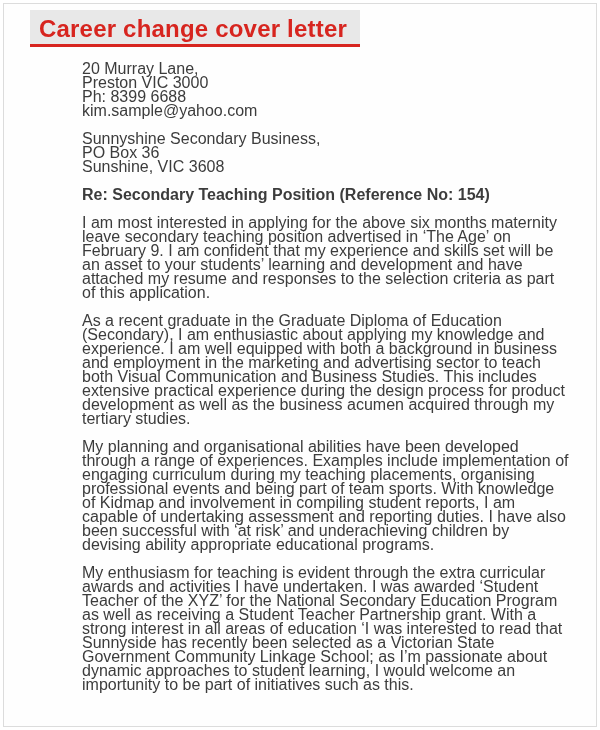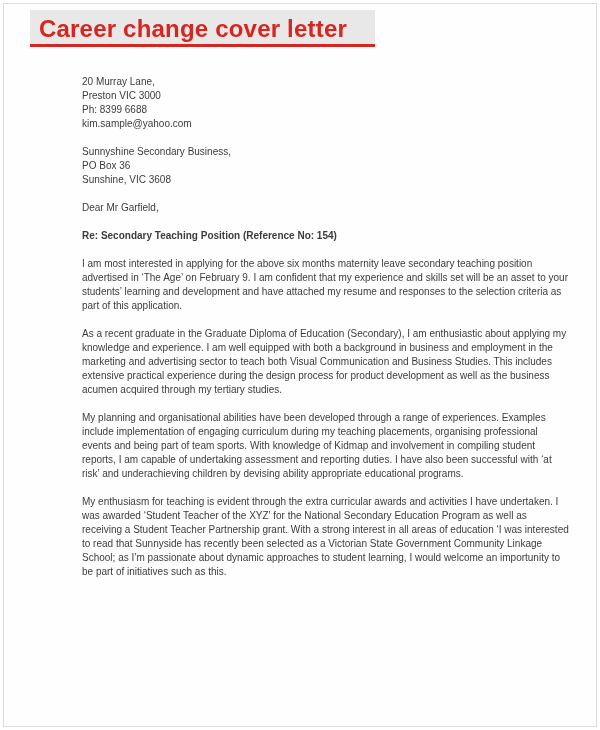--- a/index.html
+++ b/index.html
@@ -17,39 +17,39 @@
   }
   .page{
     position:absolute;
     left:3px;top:3px;right:3px;bottom:3px;
     border:1px solid #dcdcdc;
     background:#fefefe;
     overflow:hidden;
   }
   .title-block{
     display:inline-block;
-    margin:6px 0 16px 26px;
+    margin:6px 0 3px 26px;
     background:var(--title-bg);
     border-bottom:3px solid var(--accent);
-    padding:6px 28px 3px 9px;
+    padding:6px 13px 3px 9px;
   }
   .title-block h1{
     margin:0;
     font-family:"Liberation Sans", sans-serif;
     font-weight:bold;
     font-size:24px;
     line-height:1.05;
     color:var(--accent);
     letter-spacing:0.2px;
     white-space:nowrap;
   }
   .letter{
     margin:12px 0 16px 78px;
     width:487px;
-    font-size:10px;
+    font-size:16px;
     line-height:14px;
     color:var(--ink);
   }
   .block{margin:0 0 14px 0;}
   .line{margin:0;}
   .subject{font-weight:bold;}
   .para{margin:0 0 14px 0;}
 </style>
 </head>
 <body>
@@ -69,21 +69,20 @@
       <div class="line">kim.sample@yahoo.com</div>
     </div>
 
 
     <div class="block">
       <div class="line">Sunnyshine Secondary Business,</div>
       <div class="line">PO Box 36</div>
       <div class="line">Sunshine, VIC 3608</div>
     </div>
 
-    <div class="block">Dear Mr Garfield,</div>
 
     <div class="block subject">Re: Secondary Teaching Position (Reference No: 154)</div>
 
     <p class="para">I am most interested in applying for the above six months maternity leave secondary teaching position advertised in ‘The Age’ on February 9. I am confident that my experience and skills set will be an asset to your students’ learning and development and have attached my resume and responses to the selection criteria as part of this application.</p>
     <p class="para">As a recent graduate in the Graduate Diploma of Education (Secondary), I am enthusiastic about applying my knowledge and experience. I am well equipped with both a background in business and employment in the marketing and advertising sector to teach both Visual Communication and Business Studies. This includes extensive practical experience during the design process for product development as well as the business acumen acquired through my tertiary studies.</p>
     <p class="para">My planning and organisational abilities have been developed through a range of experiences. Examples include implementation of engaging curriculum during my teaching placements, organising professional events and being part of team sports. With knowledge of Kidmap and involvement in compiling student reports, I am capable of undertaking assessment and reporting duties. I have also been successful with ‘at risk’ and underachieving children by devising ability appropriate educational programs.</p>
     <p class="para">My enthusiasm for teaching is evident through the extra curricular awards and activities I have undertaken. I was awarded ‘Student Teacher of the XYZ’ for the National Secondary Education Program as well as receiving a Student Teacher Partnership grant. With a strong interest in all areas of education ‘I was interested to read that Sunnyside has recently been selected as a Victorian State Government Community Linkage School; as I’m passionate about dynamic approaches to student learning, I would welcome an importunity to be part of initiatives such as this.</p>
 
   </div>
 </div>

